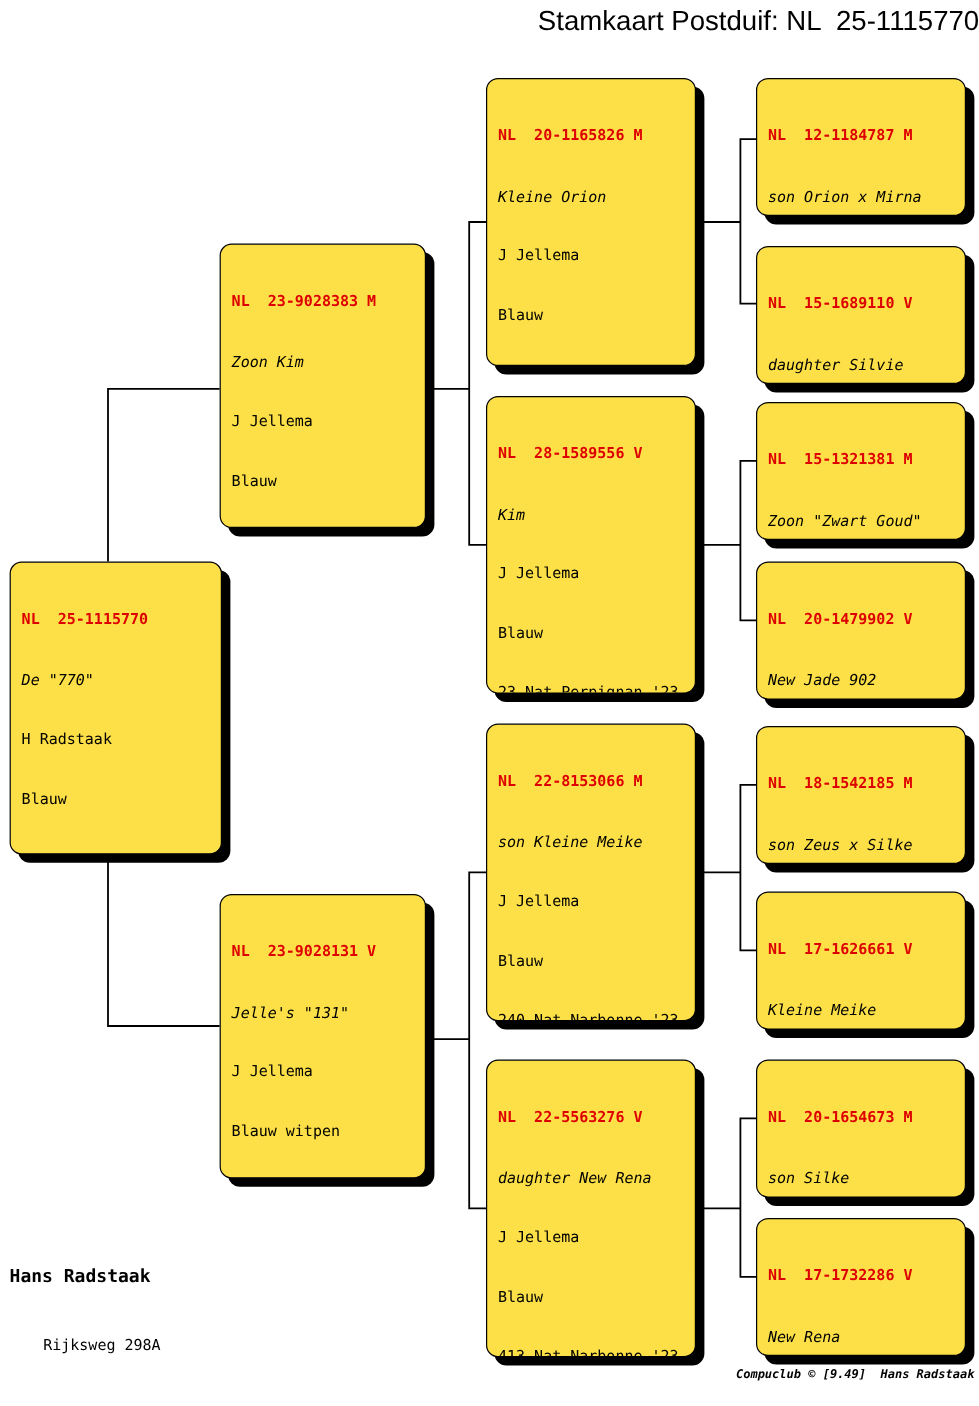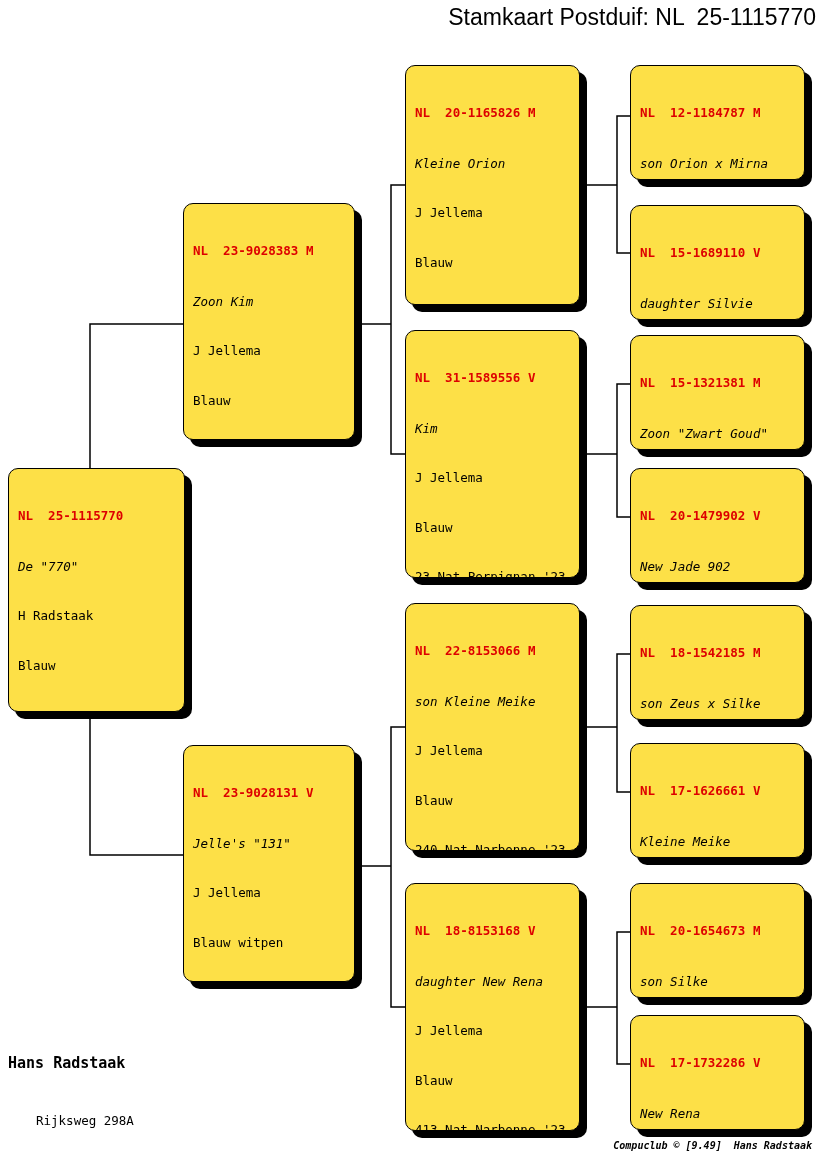--- a/index.html
+++ b/index.html
@@ -86,21 +86,21 @@
   <div class="ring">NL  20-1165826 M</div>
   <div class="ln name">Kleine Orion</div>
   <div class="ln">J Jellema</div>
   <div class="ln">Blauw</div>
   <div class="ln">91 NPO Limoges '21</div>
   
   
 </div>
 
 <div class="pbox" style="left:405px;top:330px;width:175px;height:248px">
-  <div class="ring">NL  31-1589556 V</div>
+  <div class="ring">NL  28-1589556 V</div>
   <div class="ln name">Kim</div>
   <div class="ln">J Jellema</div>
   <div class="ln">Blauw</div>
   <div class="ln">23 Nat Perpignan '23</div>
   
   
   
   
   
   
@@ -110,21 +110,21 @@
 <div class="pbox" style="left:405px;top:603px;width:175px;height:248px">
   <div class="ring">NL  22-8153066 M</div>
   <div class="ln name">son Kleine Meike</div>
   <div class="ln">J Jellema</div>
   <div class="ln">Blauw</div>
   <div class="ln">240 Nat Narbonne '23</div>
   
 </div>
 
 <div class="pbox" style="left:405px;top:883px;width:175px;height:248px">
-  <div class="ring">NL  18-8153168 V</div>
+  <div class="ring">NL  22-5563276 V</div>
   <div class="ln name">daughter New Rena</div>
   <div class="ln">J Jellema</div>
   <div class="ln">Blauw</div>
   <div class="ln">413 Nat Narbonne '23</div>
   
 </div>
 
 <div class="pbox" style="left:630px;top:65px;width:175px;height:115px">
   <div class="ring">NL  12-1184787 M</div>
   <div class="ln name">son Orion x Mirna</div>

